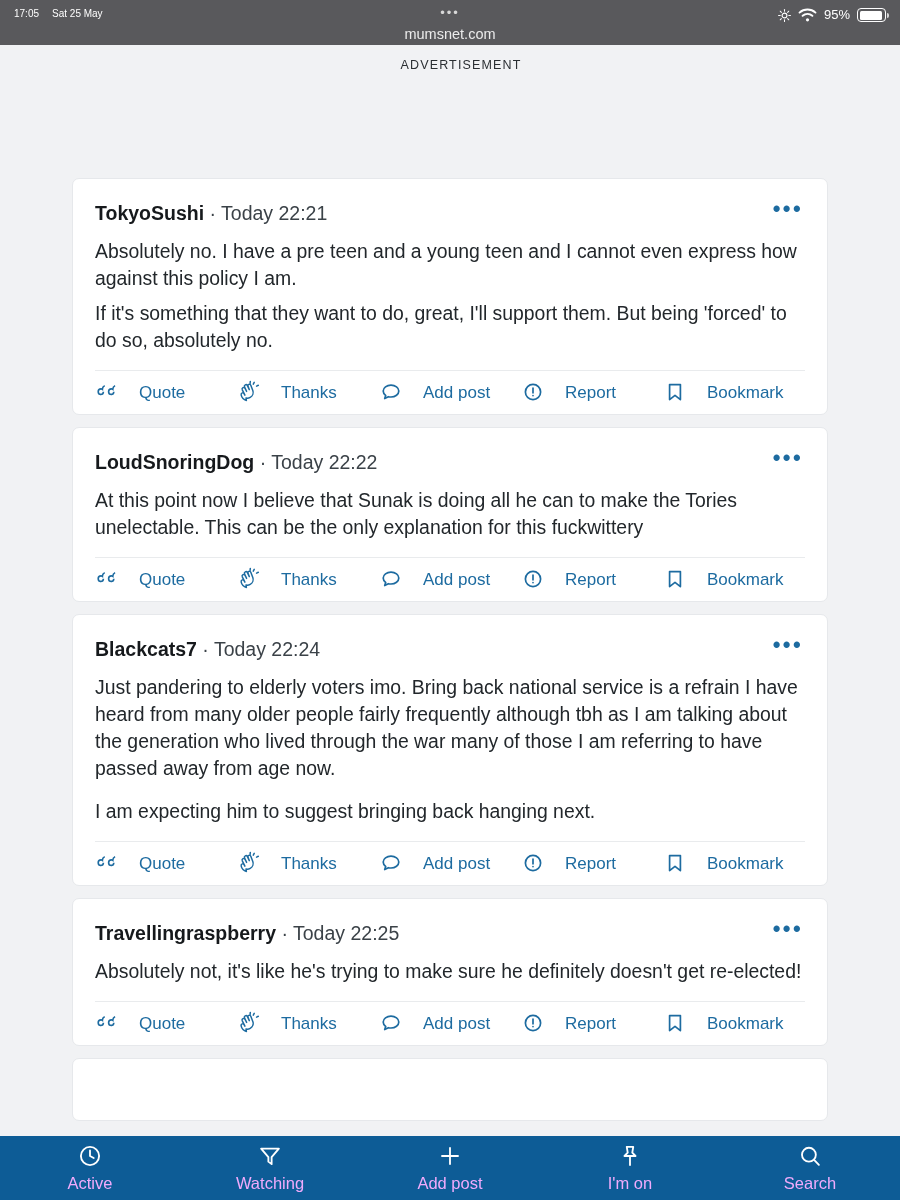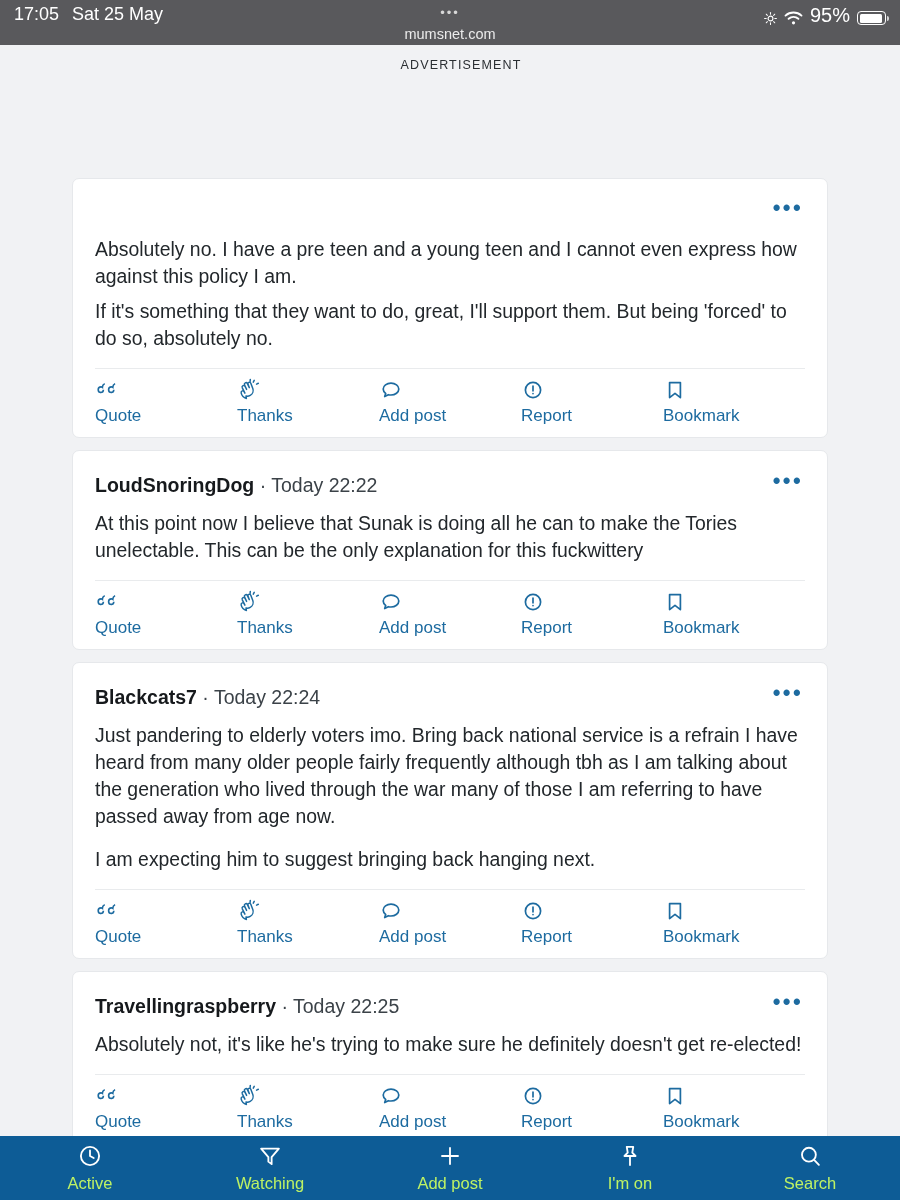--- a/index.html
+++ b/index.html
@@ -23,21 +23,21 @@
     color: #ffffff;
     position: relative;
     display: flex;
     align-items: flex-start;
     padding: 2px 14px 0 14px;
   }
   .sb-left {
     display: flex;
     align-items: center;
     gap: 13px;
-    font-size: 18px;
+    font-size: 10px;
     line-height: 20px;
     padding-top: 2px;
     white-space: nowrap;
   }
   .sb-center {
     position: absolute;
     left: 0; right: 0;
     top: 0;
     text-align: center;
     pointer-events: none;
@@ -51,23 +51,23 @@
   }
   .sb-url {
     font-size: 14.5px;
     line-height: 18px;
     color: #ebebeb;
     padding-top: 2px;
   }
   .sb-right {
     margin-left: auto;
     display: flex;
-    align-items: flex-end;
+    align-items: center;
     gap: 7px;
-    font-size: 20px;
+    font-size: 13px;
     line-height: 20px;
     padding-top: 3px;
   }
   .icon-sun { width: 13px; height: 13px; display:block; }
   .icon-wifi { width: 19px; height: 14px; display:block; }
   .battery {
     width: 29px; height: 14px;
     border: 1.6px solid #ffffff;
     border-radius: 4px;
     position: relative;
@@ -155,23 +155,23 @@
 
   
   .actions {
     display: flex;
     border-top: 1px solid #e9ebed;
     padding: 9px 0 10px 0;
   }
   .action {
     flex: 1;
     display: flex;
-    flex-direction: column;
-    align-items: flex-start;
-    gap: 3px;
+    flex-direction: row;
+    align-items: flex-end;
+    gap: 20px;
     color: #1d6ba0;
   }
   .action svg { display: block; }
   .action-label {
     font-size: 17px;
     line-height: 22px;
     color: #1d6ba0;
   }
 
   
@@ -192,21 +192,21 @@
     flex-direction: column;
     align-items: center;
     justify-content: center;
     gap: 4px;
     color: #ffffff;
   }
   .nav-item svg { display: block; }
   .nav-label {
     font-size: 16.5px;
     line-height: 20px;
-    color: #bef264;
+    color: #f0abfc;
   }
 </style>
 </head>
 <body>
 
 <div class="statusbar">
   <div class="sb-left">
     <span>17:05</span>
     <span>Sat 25 May</span>
   </div>
@@ -244,20 +244,21 @@
   </div>
 </div>
 
 <div class="ad-slot">
   <div class="ad-label">ADVERTISEMENT</div>
 </div>
 
 <div class="feed">
     <div class="post">
       <div class="post-head">
+        <div class="post-meta"><span class="post-author">TokyoSushi</span><span> · </span><span>Today 22:21</span></div>
         <div class="post-menu">•••</div>
       </div>
       <div class="post-body">
         <p>Absolutely no. I have a pre teen and a young teen and I cannot even express how against this policy I am.</p>
         <p>If it's something that they want to do, great, I'll support them. But being 'forced' to do so, absolutely no.</p>
       </div>
       <div class="actions">
         <div class="action">
           <span>
             <svg width="24" height="24" viewBox="0 0 24 24" fill="none" stroke="#1d6ba0" stroke-width="1.6">

